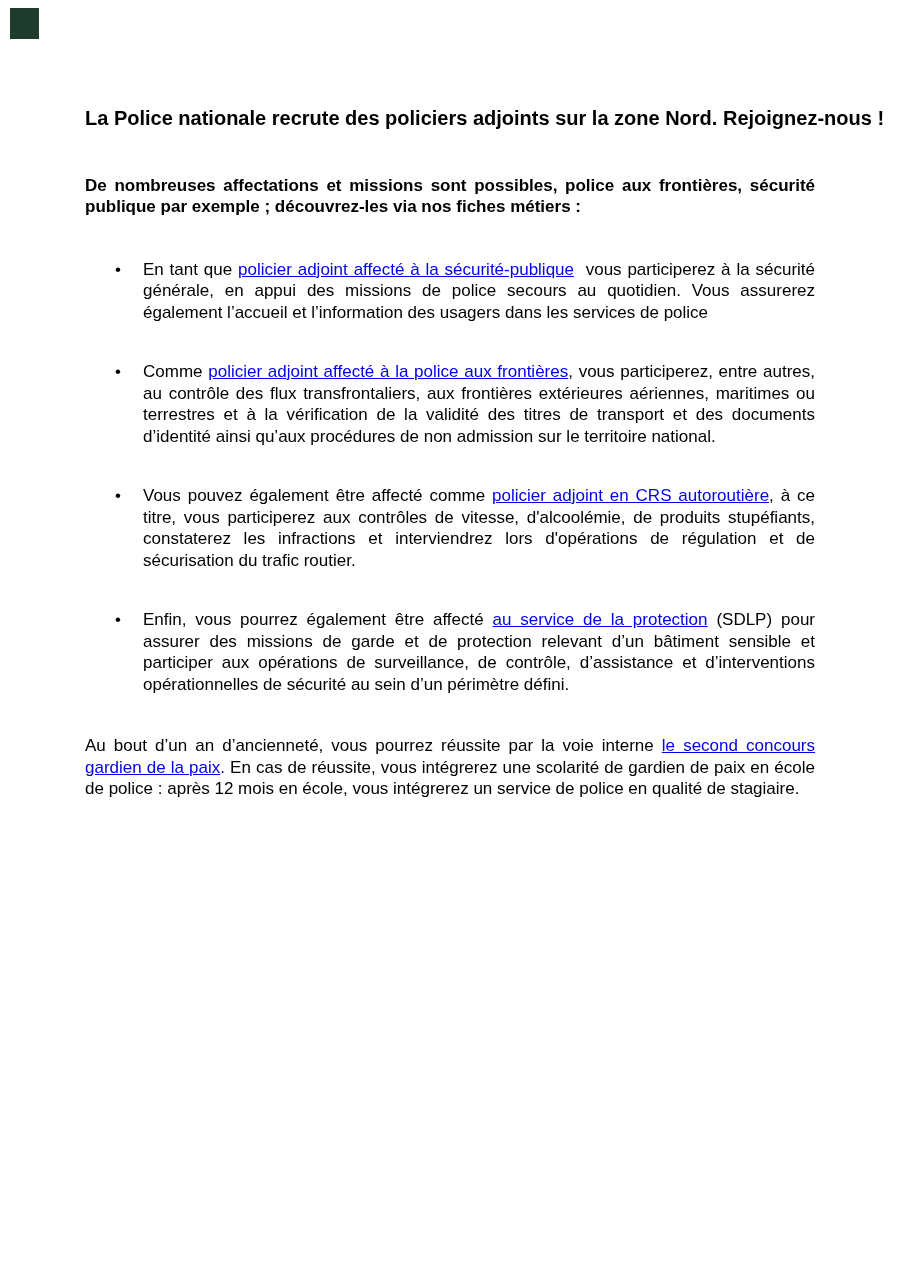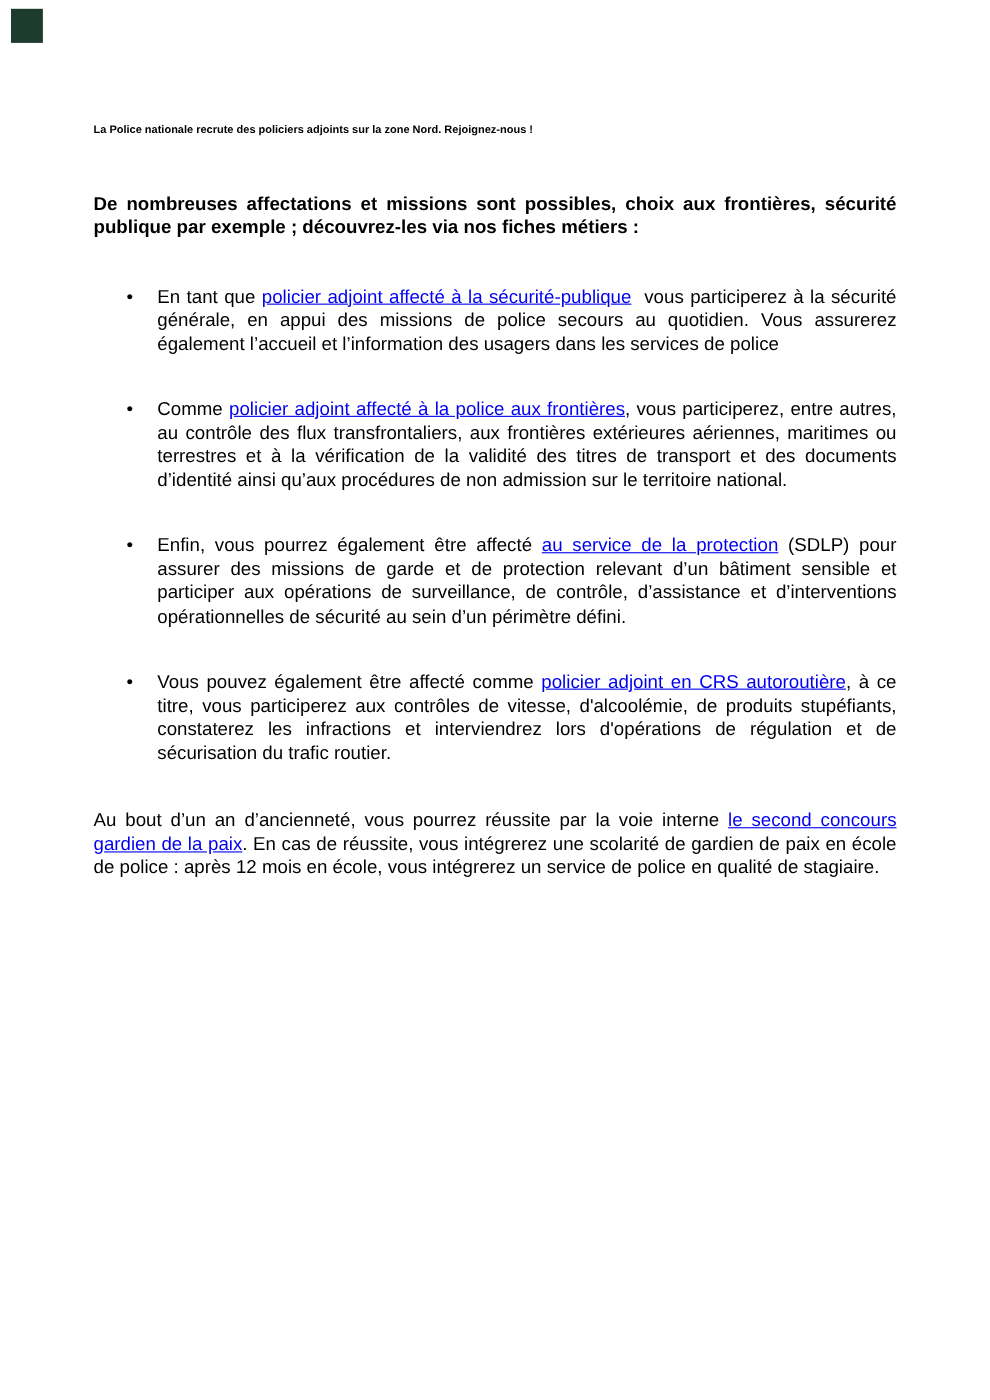--- a/index.html
+++ b/index.html
@@ -28,21 +28,21 @@
 
   .content {
     position: absolute;
     left: 85px;
     top: 0;
     width: 730px;
     padding-top: 108px;
   }
 
   .doc-title {
-    font-size: 10px;
+    font-size: 20px;
     font-weight: 700;
     white-space: nowrap;
     margin: 0 0 45px 0;
   }
 
   p { margin: 0 0 26px 0; text-align: justify; }
 
   .p-affectation { font-weight: 700; margin-bottom: 20px; }
   .p-accessible  { margin-bottom: 21px; text-align-last: justify; }
   .p-opportunite { margin-bottom: 19px; }
@@ -81,26 +81,26 @@
 
   <div class="accent-square"></div>
 
   <div class="content">
 
     <p class="doc-title">La Police nationale recrute des policiers adjoints sur la zone Nord. Rejoignez-nous !</p>
 
 
 
 
-    <p class="p-missions"><span>De nombreuses affectations et missions sont possibles, choix aux frontières, sécurité publique par exemple ; découvrez-les via nos fiches métiers :</span></p>
+    <p class="p-missions"><span>De nombreuses affectations et missions sont possibles, police aux frontières, sécurité publique par exemple ; découvrez-les via nos fiches métiers :</span></p>
 
     <ul class="missions-list">
       <li><span>En tant que </span><a class="doc-link" href="#">policier adjoint affecté à la sécurité-publique</a><span>&nbsp; vous participerez à la sécurité générale, en appui des missions de police secours au quotidien. Vous assurerez également l’accueil et l’information des usagers dans les services de police</span></li>
       <li><span>Comme </span><a class="doc-link" href="#">policier adjoint affecté à la police aux frontières</a><span>, vous participerez, entre autres, au contrôle des flux transfrontaliers, aux frontières extérieures aériennes, maritimes ou terrestres et à la vérification de la validité des titres de transport et des documents d’identité ainsi qu’aux procédures de non admission sur le territoire national.</span></li>
+      <li><span>Vous pouvez également être affecté comme </span><a class="doc-link" href="#">policier adjoint en CRS autoroutière</a><span>, à ce titre, vous participerez aux contrôles de vitesse, d'alcoolémie, de produits stupéfiants, constaterez les infractions et interviendrez lors d'opérations de régulation et de sécurisation du trafic routier.</span></li>
       <li><span>Enfin, vous pourrez également être affecté </span><a class="doc-link" href="#">au service de la protection</a><span> (SDLP) pour assurer des missions de garde et de protection relevant d’un bâtiment sensible et participer aux opérations de surveillance, de contrôle, d’assistance et d’interventions opérationnelles de sécurité au sein d’un périmètre défini.</span></li>
-      <li><span>Vous pouvez également être affecté comme </span><a class="doc-link" href="#">policier adjoint en CRS autoroutière</a><span>, à ce titre, vous participerez aux contrôles de vitesse, d'alcoolémie, de produits stupéfiants, constaterez les infractions et interviendrez lors d'opérations de régulation et de sécurisation du trafic routier.</span></li>
     </ul>
 
 
     <p class="p-aubout"><span>Au bout d’un an d’ancienneté, vous pourrez réussite par la voie interne </span><a class="doc-link" href="#">le second concours gardien de la paix</a><span>. En cas de réussite, vous intégrerez une scolarité de gardien de paix en école de police : après 12 mois en école, vous intégrerez un service de police en qualité de stagiaire.</span></p>
 
   </div>
 </div>
 
 </body></html>

